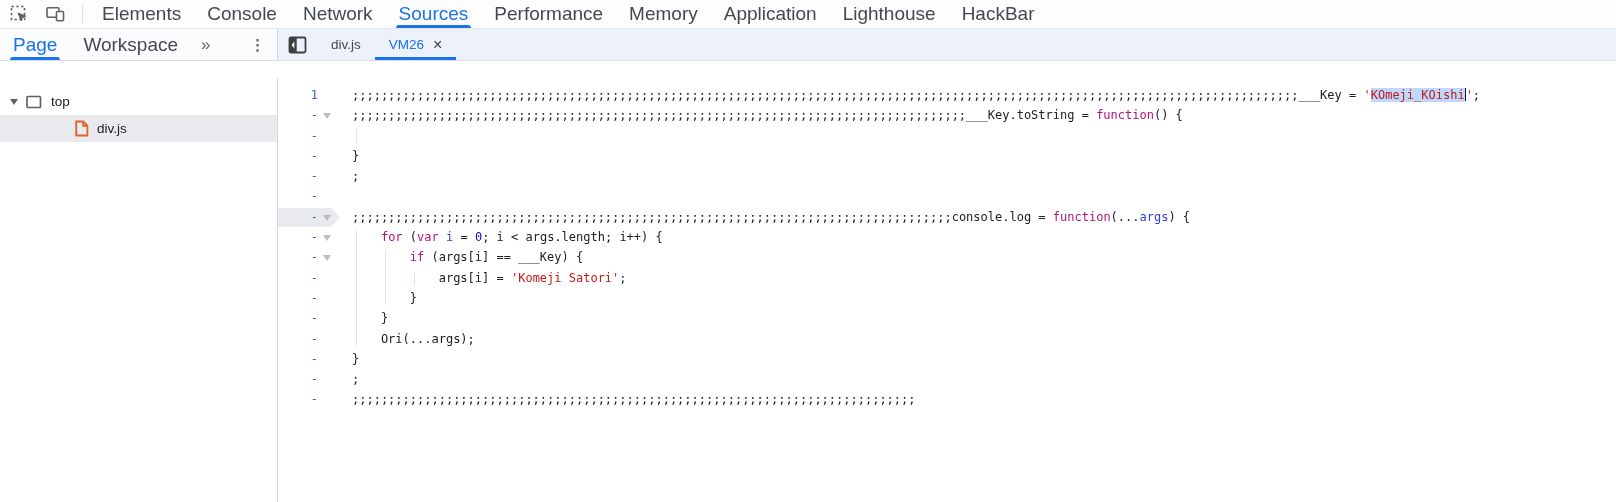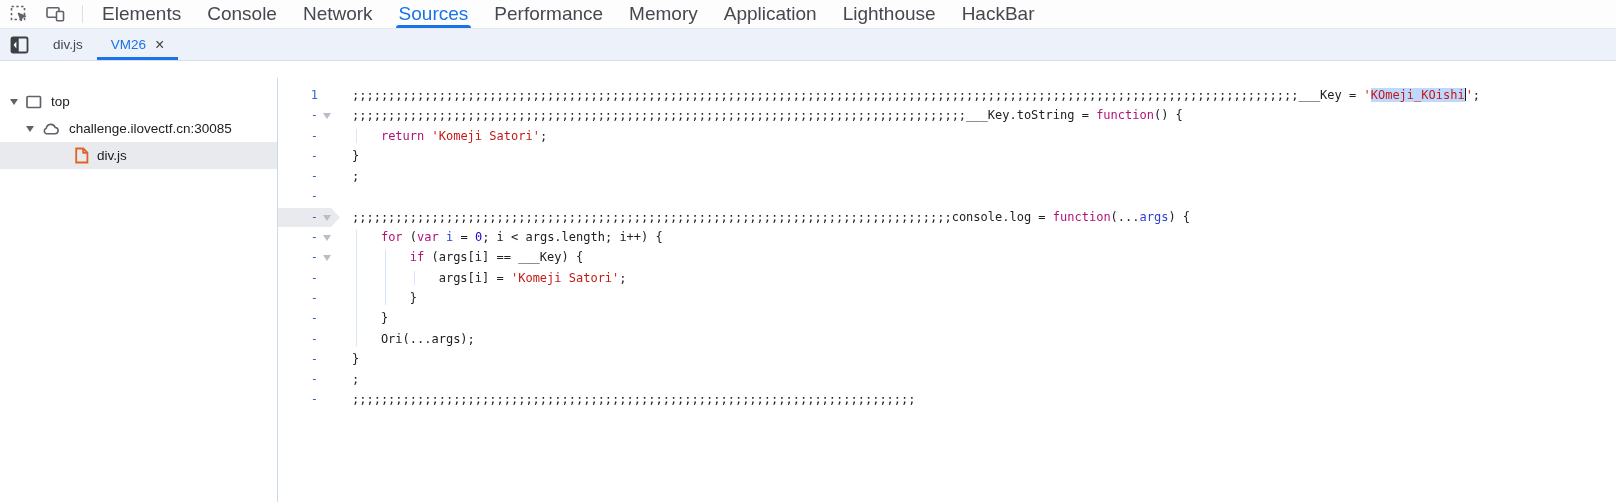--- a/index.html
+++ b/index.html
@@ -82,20 +82,28 @@
         <div class="tab active">Sources</div>
         <div class="tab">Performance</div>
         <div class="tab">Memory</div>
         <div class="tab">Application</div>
         <div class="tab">Lighthouse</div>
         <div class="tab">HackBar</div>
       </div>
   </div>
 
   <div class="row2">
+    <div class="nav-header">
+      <div class="nav-tabs" id="nav-tabs">
+          <div class="tab active">Page</div>
+          <div class="tab">Workspace</div>
+        </div>
+      <span class="icon-btn more-icon">»</span>
+      <span class="icon-btn kebab-icon">⋮</span>
+    </div>
     <div class="editor-strip">
       <span class="strip-toggle">
         <svg width="19" height="18" viewBox="0 0 19 18">
           <rect x="1.5" y="1.5" width="16" height="15" fill="none" stroke="#3c4043" stroke-width="1.8" rx="1.5"></rect>
           <rect x="1.5" y="1.5" width="7.2" height="15" fill="#3c4043"></rect>
           <path d="M6.4 5.5 L3.6 9 L6.4 12.5 Z" fill="#fff"></path>
         </svg>
       </span>
       <div class="etabs" id="editor-tabs">
           <div class="etab">
@@ -114,29 +122,20 @@
       <div id="tree">
           <div class="trow" style="padding-left: 10px;">
             <span class="tcaret"></span>
             <span class="ticon">
               <svg width="18" height="16" viewBox="0 0 18 16">
                 <rect x="2" y="2.5" width="13.5" height="11" fill="none" stroke="#5f6368" stroke-width="1.7" rx="1"></rect>
               </svg>
             </span>
             <span>top</span>
           </div>
-          <div class="trow" style="padding-left: 26px;">
-            <span class="tcaret"></span>
-            <span class="ticon">
-              <svg width="20" height="15" viewBox="0 0 20 15">
-                <path d="M5.2 12.7 h8.6 a3.1 3.1 0 0 0 .4-6.2 a4.6 4.6 0 0 0 -8.9 .7 a2.9 2.9 0 0 0 -.1 5.5 z" fill="none" stroke="#5f6368" stroke-width="1.6"></path>
-              </svg>
-            </span>
-            <span>challenge.ilovectf.cn:30085</span>
-          </div>
           <div class="trow selected" style="padding-left: 58px;">
             <span class="tcaret none"></span>
             <span class="ticon">
               <svg width="15" height="17" viewBox="0 0 15 17">
                 <path d="M2.2 1.5 h7 l4.2 4.2 v9.8 h-11.2 z" fill="none" stroke="#e0622a" stroke-width="1.8"></path>
                 <path d="M9.2 1.8 v4 h4" fill="none" stroke="#e0622a" stroke-width="1.8"></path>
               </svg>
             </span>
             <span>div.js</span>
           </div>
@@ -152,21 +151,20 @@
           <div class="cl">
             <span class="ln">-</span>
             <span class="fold">
               <span class="arr"></span>
             </span>
             <pre class="ct"><span class="">;;;;;;;;;;;;;;;;;;;;;;;;;;;;;;;;;;;;;;;;;;;;;;;;;;;;;;;;;;;;;;;;;;;;;;;;;;;;;;;;;;;;;</span><span class="">___Key.toString = </span><span class="k">function</span><span class="">() {</span></pre>
           </div>
           <div class="cl">
             <span class="ln">-</span>
             <span class="fold"></span>
-            <pre class="ct"><span class="">    </span><span class="k">return</span><span class=""> </span><span class="s">'Komeji Satori'</span><span class="">;</span></pre>
           </div>
           <div class="cl">
             <span class="ln">-</span>
             <span class="fold"></span>
             <pre class="ct"><span class="">}</span></pre>
           </div>
           <div class="cl">
             <span class="ln">-</span>
             <span class="fold"></span>
             <pre class="ct"><span class="">;</span></pre>

